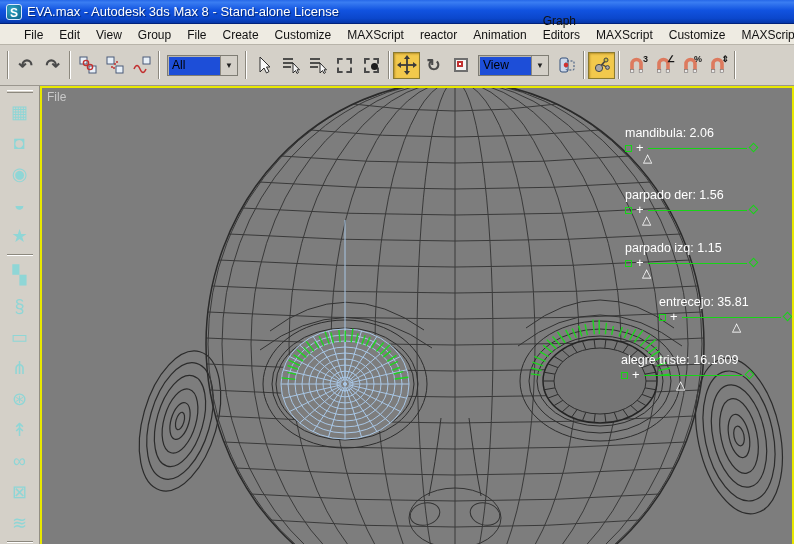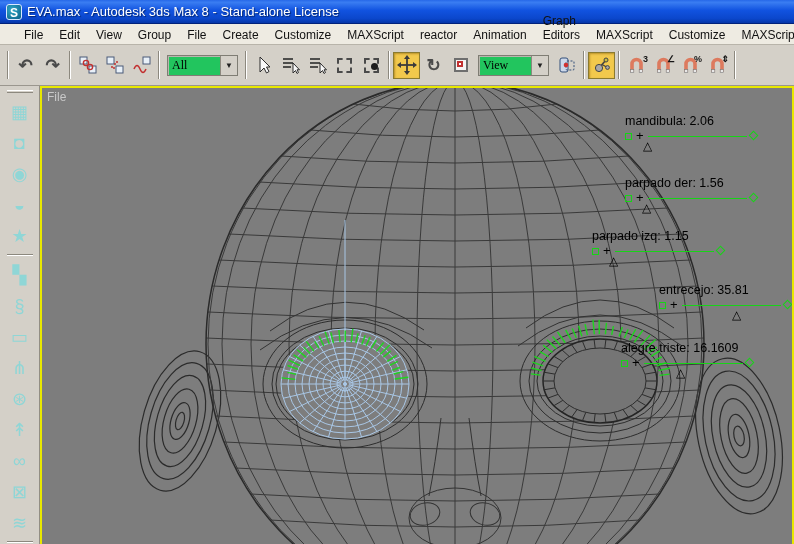--- a/index.html
+++ b/index.html
@@ -24,22 +24,22 @@
   .toolbar { height:41px; background:#d4d0c8; display:flex; align-items:center;
     border-bottom:1px solid #9a968e; padding-left:4px; }
   .tsep { width:2px; height:28px; margin:0 3px;
     border-left:1px solid #8c887e; border-right:1px solid #ffffff; }
   .tbtn { position:relative; width:27px; height:27px; display:flex; align-items:center;
     justify-content:center; border:1px solid transparent; color:#3b3b3b; }
   .tbtn.active { background:#f2c94c; border:1px solid #8a7a30;
     box-shadow:inset 1px 1px 2px #b9922a; }
   .tglyph { font-size:17px; font-weight:bold; color:#4a4a4a; line-height:1; }
   .badge { position:absolute; top:1px; right:1px; font-size:9px; font-weight:bold; color:#161616; }
-  .dd { display:flex; align-items:center; height:21px; background:#22c55e;
-    border:1px solid #7f7d74; box-shadow:inset 1px 1px 0 #b9b6ad; margin:0 4px;font-family:Liberation Serif, serif; }
+  .dd { display:flex; align-items:center; height:21px; background:#1d4ed8;
+    border:1px solid #7f7d74; box-shadow:inset 1px 1px 0 #b9b6ad; margin:0 4px; }
   .dd-val { width:52px; padding:0 4px; font-size:12px; color:#000; }
   .dd-btn { width:17px; height:19px; background:#d4d0c8; border-left:1px solid #8c887e;
     display:flex; align-items:center; justify-content:center; font-size:8px; color:#222; }
   .dashbox { width:15px; height:15px; border:2px dashed #4a4a4a; position:relative; }
   .dashdot { position:absolute; right:-1px; top:3px; width:7px; height:7px;
     border-radius:50%; background:#1d1d1d; }
   .scalebox { width:14px; height:14px; border:2px solid #6e6e6e; background:#f4f4f4; position:relative; }
   .scalebox i { position:absolute; left:1px; top:1px; width:6px; height:6px;
     border:2px solid #c23030; background:#fff; }
 
@@ -56,21 +56,21 @@
     text-shadow:1px 1px 0 #2e5a5a, -1px 0 0 #46767 0; }
   .ltb-sep { width:26px; height:2px; border-top:1px solid #8c887e; border-bottom:1px solid #ffffff; margin:3px 0; }
 
   
   .viewport { position:absolute; left:40px; top:0; width:754px; height:478px;
     background:#7d7d7d; border:2px solid #e8e800; overflow:hidden; }
   .vp-label { position:absolute; left:5px; top:2px; color:#c9c9c9; font-size:12px; z-index:3; }
   #mesh { position:absolute; left:0; top:0; z-index:1; }
 
   
-  .mslider { position:absolute; width:140px; height:42px; color:#000000; font-size:12.5px; z-index:4; }
+  .mslider { position:absolute; width:140px; height:42px; color:#ffffff; font-size:12.5px; z-index:4;margin-top:12px; }
   .mlabel { position:absolute; left:0; top:0; white-space:nowrap; }
   .mrow { position:absolute; left:0; top:16px; width:134px; height:24px; }
   .msq { position:absolute; left:0; top:3px; width:7px; height:7px; border:1px solid #17d417; }
   .mplus { position:absolute; left:11px; top:-2px; font-size:13px; }
   .mline { position:absolute; left:23px; top:6px; width:99px; height:1px; background:#17d417; }
   .mdia { position:absolute; left:125px; top:2px; width:7px; height:7px;
     border:1px solid #17d417; transform:rotate(45deg); }
   .mtri { position:absolute; top:9px; font-size:12px; }
 </style>
 </head>
@@ -524,21 +524,21 @@
     <div class="mslider" style="left:583px;top:88px">
       <div class="mlabel">parpado der: 1.56</div>
       <div class="mrow">
         <span class="msq"></span>
         <span class="mplus">+</span>
         <span class="mline"></span>
         <span class="mdia"></span>
         <span class="mtri" style="left:17px">△</span>
       </div>
     </div>
-    <div class="mslider" style="left:550px;top:141px">
+    <div class="mslider" style="left:583px;top:141px">
       <div class="mlabel">parpado izq: 1.15</div>
       <div class="mrow">
         <span class="msq"></span>
         <span class="mplus">+</span>
         <span class="mline"></span>
         <span class="mdia"></span>
         <span class="mtri" style="left:17px">△</span>
       </div>
     </div>
     <div class="mslider" style="left:617px;top:195px">

